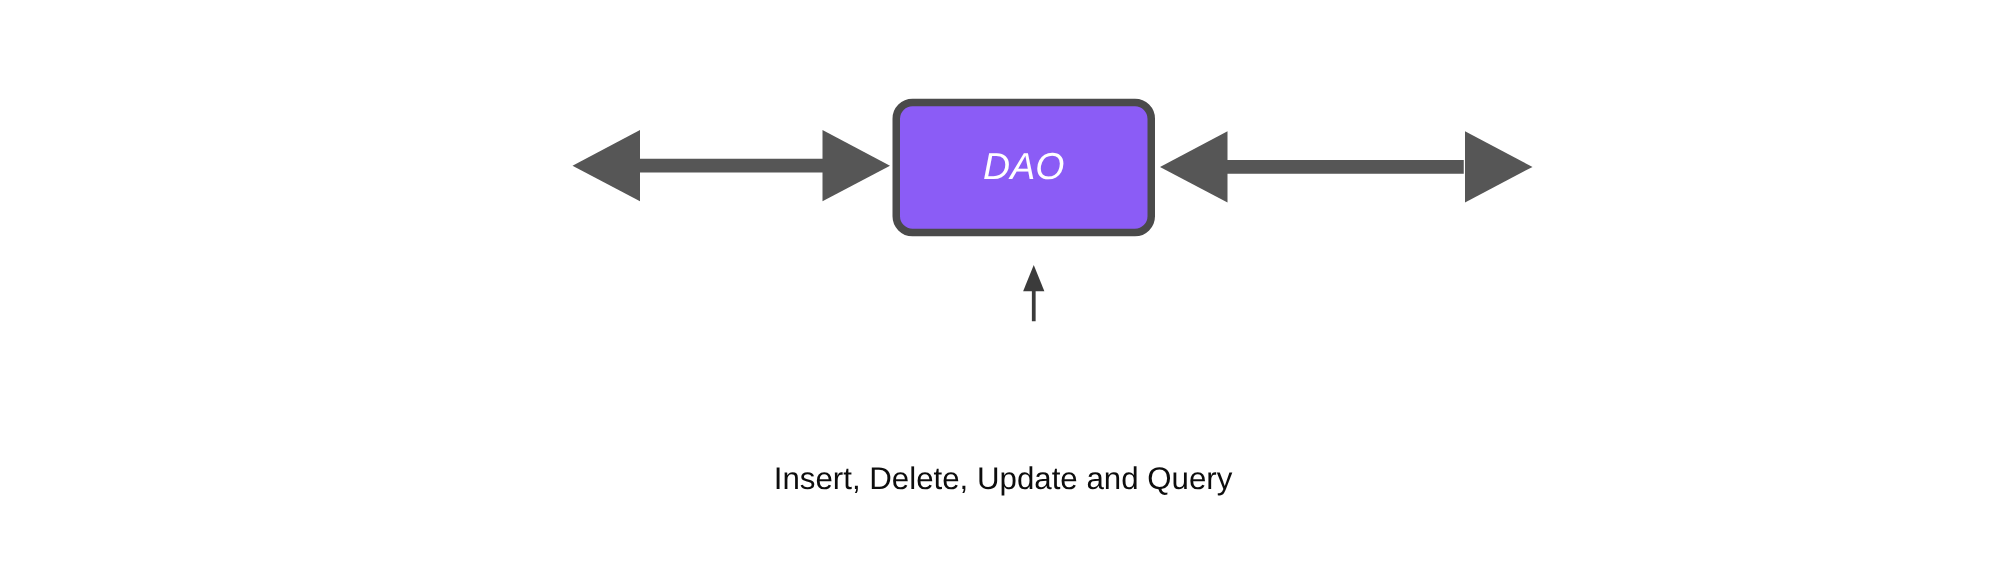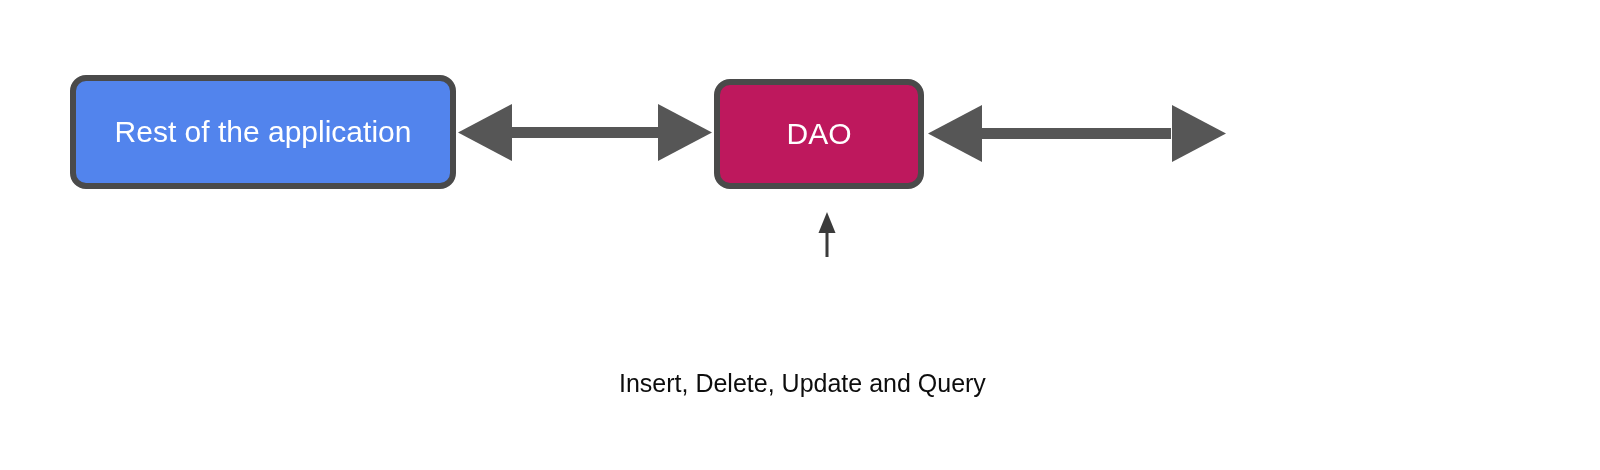--- a/index.html
+++ b/index.html
@@ -47,25 +47,26 @@
     border-width: 6px;
     border-radius: 16px;
     font-size: 30px;
   }
 
   #node-dao {
     left: 714px;
     top: 79px;
     width: 210px;
     height: 110px;
-    background: #be185d;
+    background: #8b5cf6;
     border-color: #4a4a4a;
     border-width: 6px;
     border-radius: 16px;
     font-size: 30px;
+    font-style: italic;
   }
 
   
   #node-database {
     position: absolute;
     left: 1251px;
     top: 58px;
     width: 205px;
     height: 150px;
   }
@@ -132,23 +133,20 @@
       <polygon points="928,133.5 982,105 982,162" fill="#565656"></polygon>
       <polygon points="1226,133.5 1172,105 1172,162" fill="#565656"></polygon>
     </g>
 
     <g>
       <rect x="825.5" y="224" width="3" height="33" fill="#3b3b3b"></rect>
       <polygon points="827,212 818.5,233 835.5,233" fill="#3b3b3b"></polygon>
     </g>
   </svg>
 
-  <div class="node-box" id="node-rest-of-application">
-    <span>Rest of the application</span>
-  </div>
 
   <div class="node-box" id="node-dao">
     <span>DAO</span>
   </div>
 
 
   <div id="caption-note">
     <span class="caption-line">Insert, Delete, Update and Query</span>
     
   </div>

